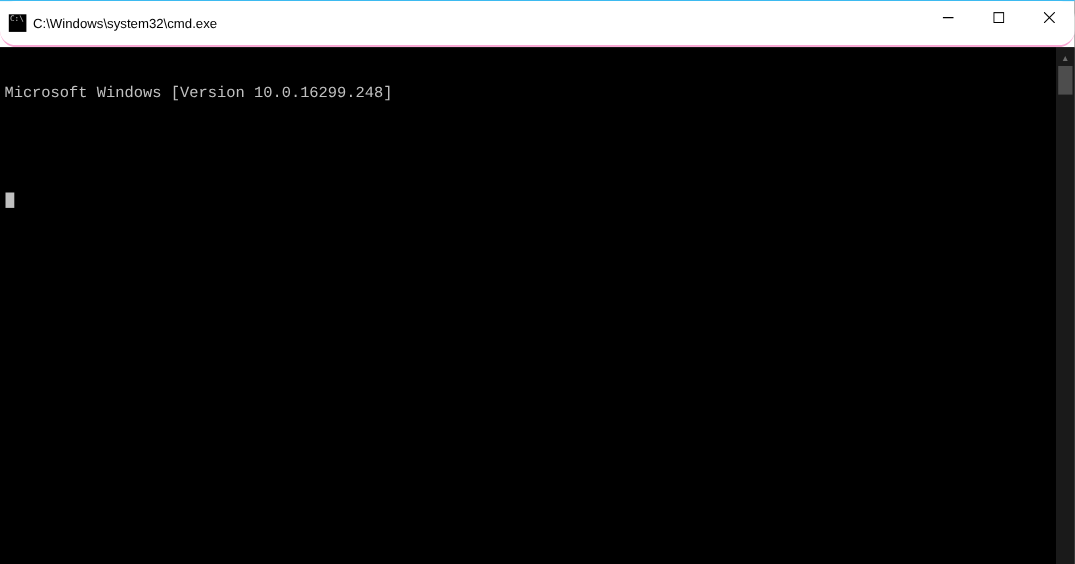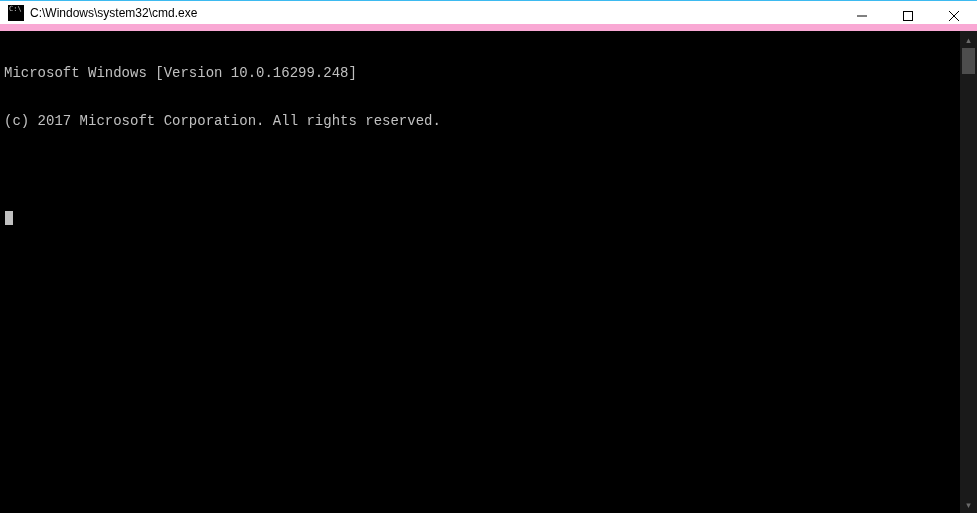--- a/index.html
+++ b/index.html
@@ -9,25 +9,26 @@
     }
     body {
       width: 977px;
       height: 513px;
       font-family: "Segoe UI", Tahoma, sans-serif;
       background: #fff;
       overflow: hidden;
       border-top: 1px solid #3dbaf0;
     }
     .titlebar {
-      height: 30px;
+      height: 42px;
       background: #ffffff;
       display: flex;
       align-items: center;
-      border-bottom: 7px solid #f9a8d4;
+      border-bottom: 2px solid #f9a8d4;
+      border-radius: 15px;
     }
     .titlebar-icon {
       width: 16px;
       height: 16px;
       margin-left: 8px;
       margin-right: 6px;
       background: #000;
       display: inline-flex;
       align-items: center;
       justify-content: center;
@@ -153,21 +154,20 @@
           <line x1="0" y1="0" x2="10" y2="10" stroke="#000" stroke-width="1"></line>
           <line x1="10" y1="0" x2="0" y2="10" stroke="#000" stroke-width="1"></line>
         </svg>
     </button>
   </div>
 </div>
 
 <div class="terminal-wrap">
   <div class="terminal">
     <div class="terminal-line">Microsoft Windows [Version 10.0.16299.248]</div>
-    <div class="terminal-line">(c) 2017 Microsoft Corporation. All rights reserved.</div>
     <div class="terminal-line"></div>
     <div class="terminal-line"><span class="cursor"></span></div>
   </div>
   <div class="scrollbar">
     <div class="scroll-arrow">▴</div>
     <div class="scroll-track">
       <div class="scroll-thumb"></div>
     </div>
     <div class="scroll-arrow">▾</div>
   </div>

